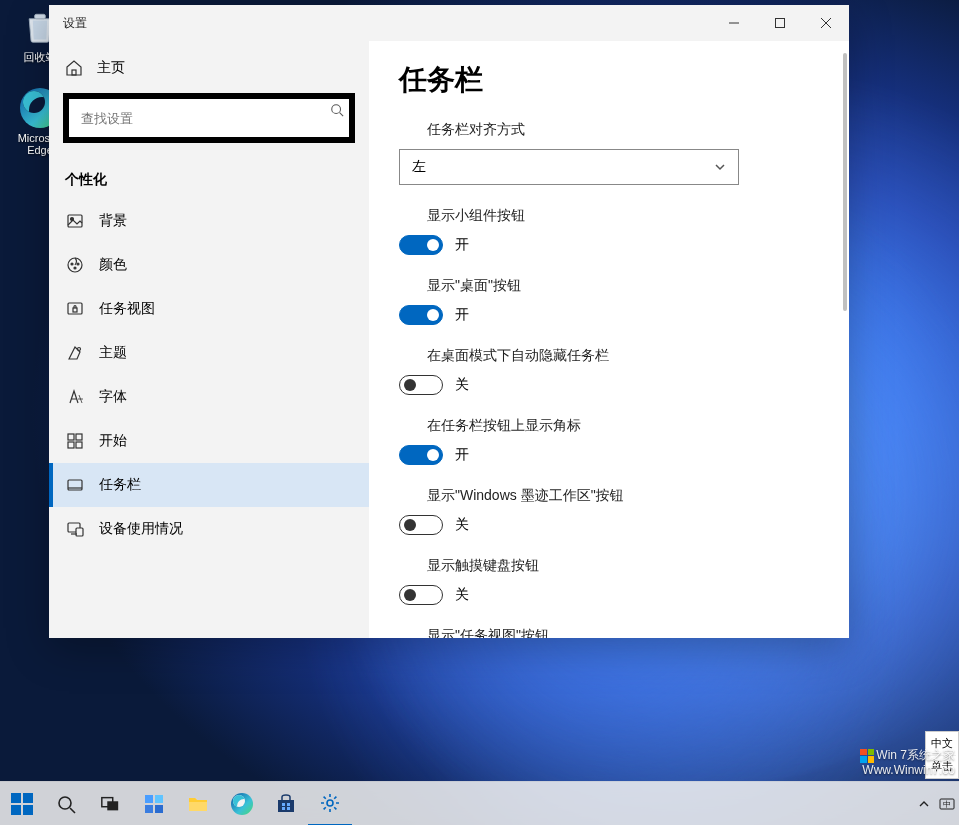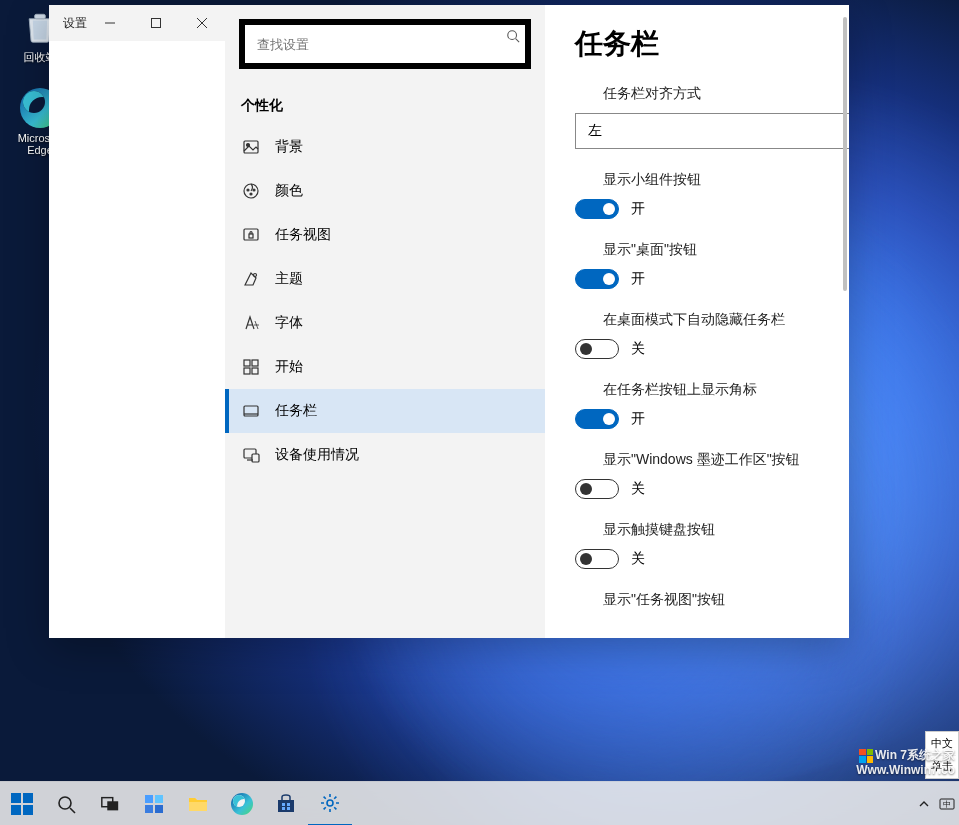--- a/index.html
+++ b/index.html
@@ -19,21 +19,21 @@
   
   .desktop-icon { position:absolute; width:70px; text-align:center; color:#fff; font-size:11px; text-shadow: 1px 1px 2px rgba(0,0,0,0.8); }
   .desktop-icon .ico { width:40px; height:40px; margin: 0 auto 4px; display:flex; align-items:center; justify-content:center; }
   .recycle .ico svg { width:36px; height:36px; }
   .edge .ico { background: linear-gradient(135deg, #0c59a4, #39c1d7 60%, #4bd874); border-radius:50%; position:relative;}
   .edge .ico::after { content:''; position:absolute; width:22px; height:22px; border-radius:50%; background: #0a1a3a; top:3px; left:3px; box-shadow: inset 8px 8px 0 -2px #39c1d7;}
   
   
   .settings-window {
     position: absolute; left: 49px; top: 5px; width: 800px; height: 633px;
-    background: #fff; display: flex; flex-direction: row;
+    background: #fff; display: flex; flex-direction: column;
     box-shadow: 0 10px 40px rgba(0,0,0,0.3);
   }
   .titlebar { height: 36px; display:flex; align-items:center; justify-content:space-between; background:#f3f3f3;}
   .titlebar-left { padding-left:14px; font-size:12px; color:#222;}
   .titlebar-right { display:flex; }
   .win-btn { width:46px; height:36px; display:flex; align-items:center; justify-content:center; cursor:pointer;}
   .win-btn svg { width:10px; height:10px; stroke:#333; stroke-width:1; fill:none;}
   
   .window-body { flex:1; display:flex; overflow:hidden;}
   
@@ -94,21 +94,21 @@
   .task-btn { width:44px; height:44px; display:flex; align-items:center; justify-content:center; cursor:pointer;}
   .task-btn.active { border-bottom:2px solid #0067c0;}
   .task-right { display:flex; align-items:center; height:100%; padding-right:4px; font-size:12px; color:#222; gap:8px;}
   
   .start-logo { display:grid; grid-template-columns:1fr 1fr; grid-template-rows:1fr 1fr; gap:2px; width:22px; height:22px;}
   .start-logo div { background:#0067c0;}
   
   .ime-card { position:absolute; right:0; bottom:46px; width:34px; background:#fff; border:1px solid #ccc; font-size:11px; padding:4px 2px; text-align:center; line-height:1.4;}
   .ime-card .line2 { border-top:1px solid #eee; margin-top:3px; padding-top:3px;}
   
-  .watermark { position:absolute; right:4px; bottom:46px; font-size:12px; color:rgba(255,255,255,0.9); text-align:right; line-height:1.3; font-weight:bold; text-shadow:0 1px 2px rgba(0,0,0,0.5); pointer-events:none;}
+  .watermark { position:absolute; right:4px; bottom:46px; font-size:12px; color:rgba(255,255,255,0.9); text-align:right; line-height:1.3; font-weight:normal; text-shadow:0 1px 2px rgba(0,0,0,0.5); pointer-events:none;}
   .watermark .wm-logo { display:inline-flex; align-items:center; gap:2px;}
   .watermark .flag { display:grid; grid-template-columns:1fr 1fr; grid-template-rows:1fr 1fr; gap:1px; width:14px; height:14px;}
   .watermark .flag div:nth-child(1){background:#f25022;} .watermark .flag div:nth-child(2){background:#7fba00;} .watermark .flag div:nth-child(3){background:#00a4ef;} .watermark .flag div:nth-child(4){background:#ffb900;}
 </style>
 </head>
 <body>
 
 <div class="wallpaper">
   <div class="wave w1"></div>
     <div class="wave w2"></div>
@@ -149,20 +149,29 @@
           <svg viewBox="0 0 10 10">
             <line x1="0" y1="0" x2="10" y2="10"></line>
             <line x1="10" y1="0" x2="0" y2="10"></line>
           </svg>
         </div>
     </div>
   </div>
 
   <div class="window-body">
     <div class="sidebar">
+      <div class="side-home">
+        <span class="icon">
+          <svg viewBox="0 0 18 18" width="18" height="18" fill="none" stroke="#333" stroke-width="1.2">
+              <path d="M2 8 L9 2 L16 8 V16 H2 Z"></path>
+              <rect x="7" y="11" width="4" height="5"></rect>
+            </svg>
+        </span>
+        <span>主页</span>
+      </div>
 
       <div class="search-wrap">
         <div class="search-box">
           <input type="text" placeholder="查找设置" style="">
           <button>
             <svg viewBox="0 0 16 16" width="14" height="14" fill="none" stroke="#555" stroke-width="1.2">
                 <circle cx="7" cy="7" r="5"></circle>
                 <line x1="11" y1="11" x2="15" y2="15"></line>
               </svg>
           </button>

